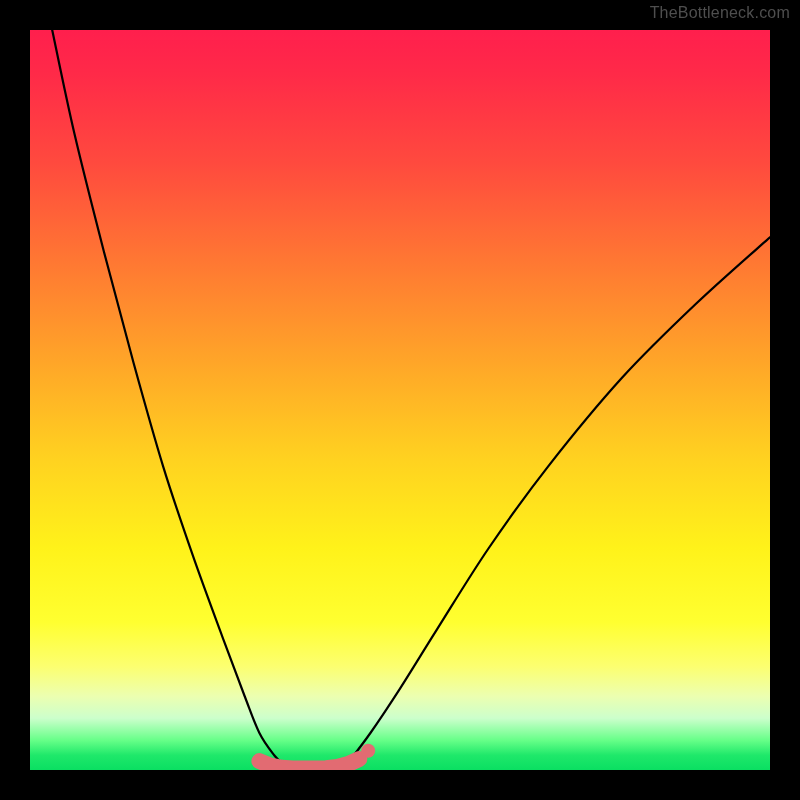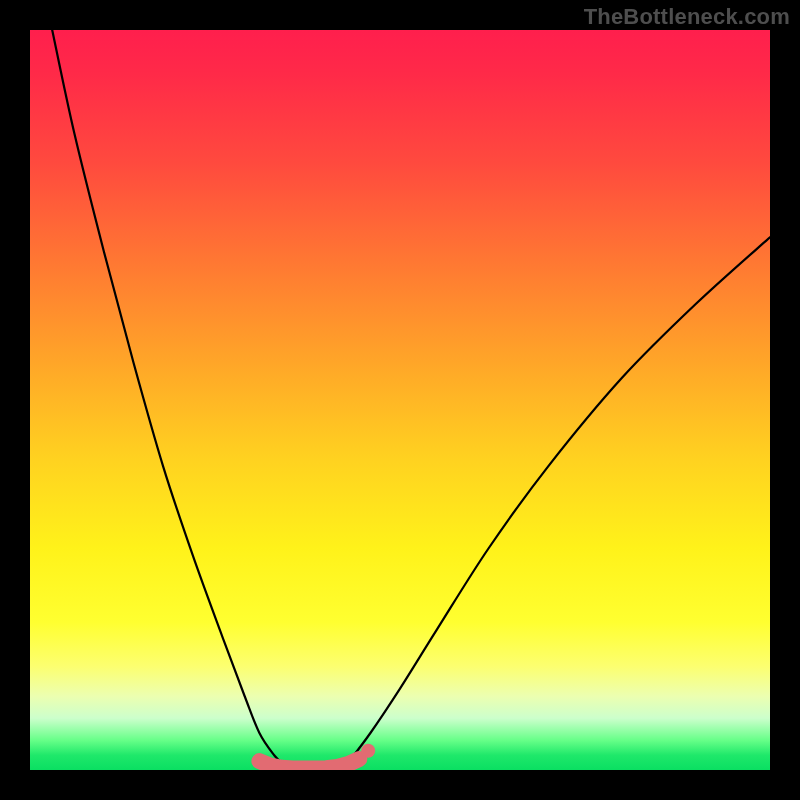--- a/index.html
+++ b/index.html
@@ -15,22 +15,22 @@
     position: relative;
     width: 800px;
     height: 800px;
     background: #000;
   }
   .watermark {
     position: absolute;
     top: 4px;
     right: 10px;
     color: #4e4e4e;
-    font-size: 22px;
-    font-weight: 700;
+    font-size: 16px;
+    font-weight: 400;
     letter-spacing: 0.2px;
     z-index: 20;
     user-select: none;
   }
   .plot {
     position: absolute;
     left: 30px;
     top: 30px;
     width: 740px;
     height: 740px;

